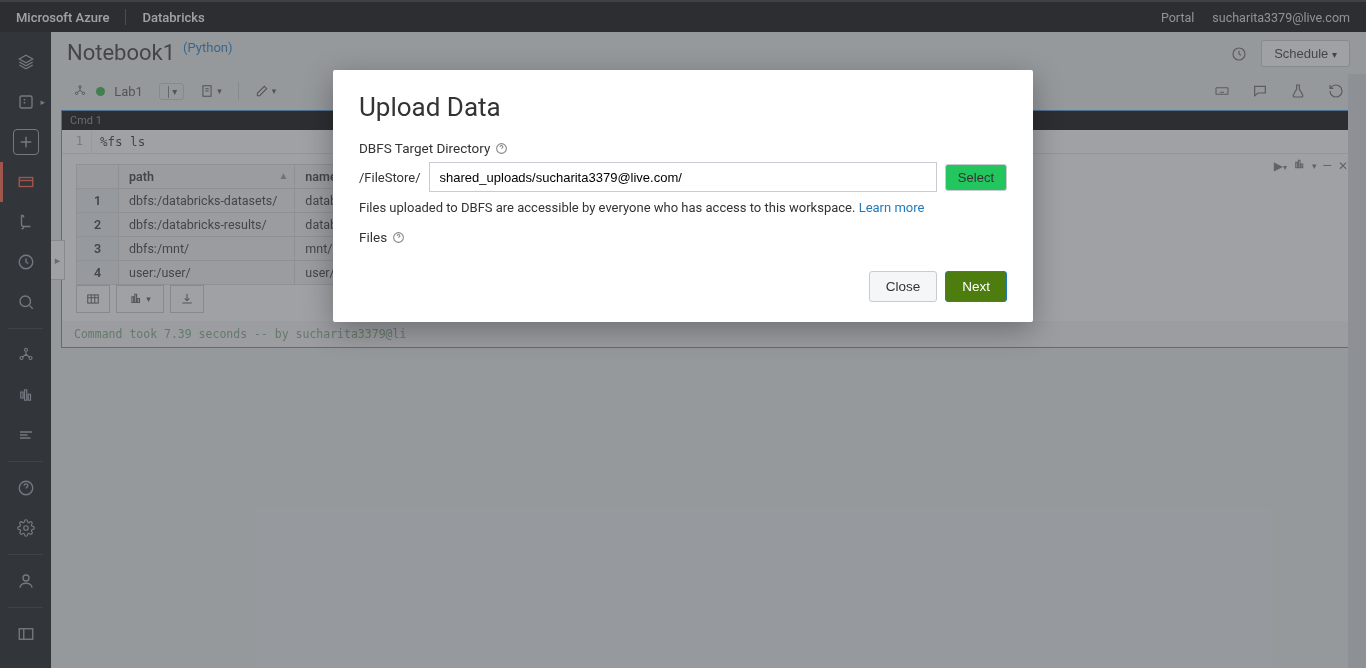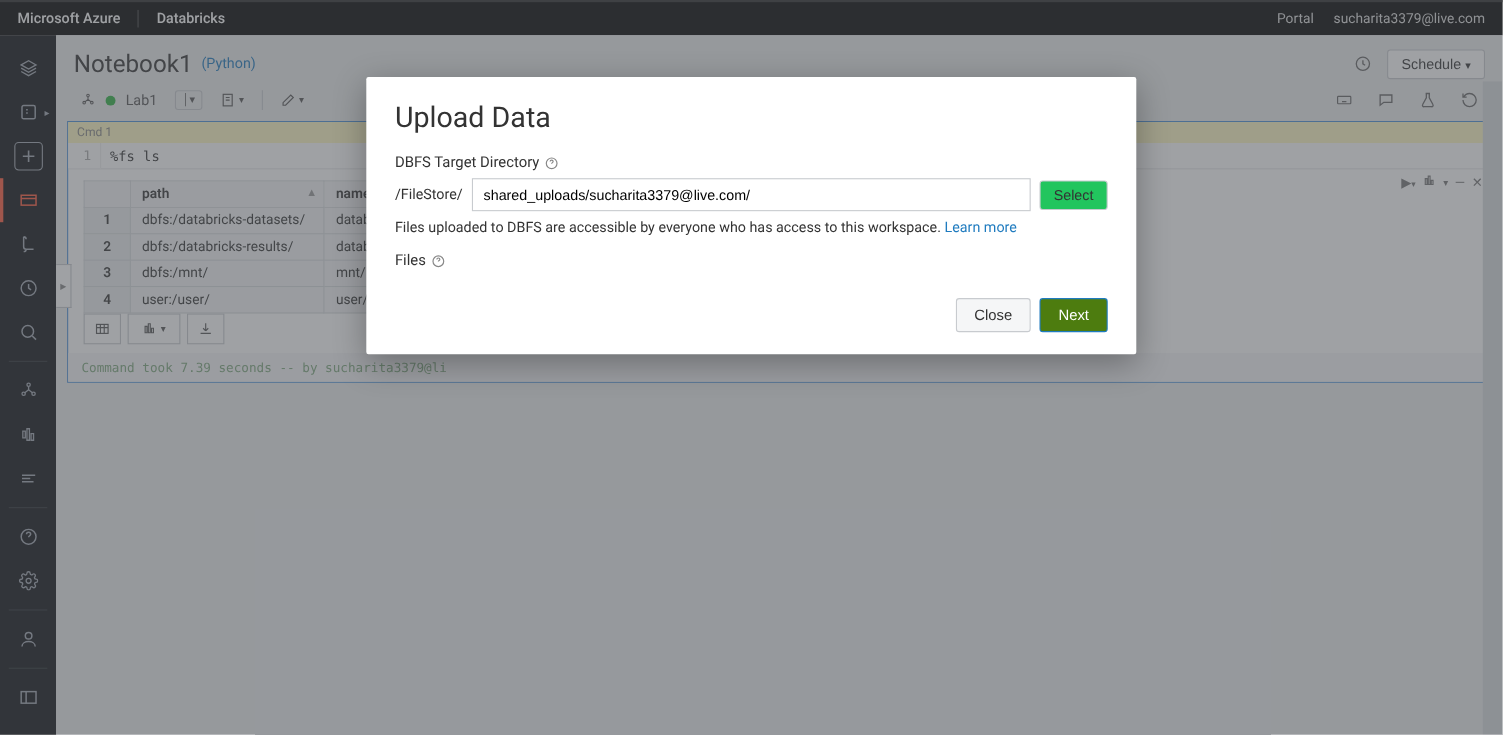--- a/index.html
+++ b/index.html
@@ -14,35 +14,35 @@
 .main { display: flex; height: calc(100% - 32px); }
 
 .sidebar { width: 51px; background: #0f1114; display: flex; flex-direction: column; padding-top: 10px; gap: 0; }
 .sb-item { height: 40px; display: flex; align-items: center; justify-content: center; color: #a0a6b1; cursor: pointer; position: relative; }
 .sb-item.active { color: #ff5a3c; border-left: 3px solid #ff5a3c; padding-right: 3px; }
 .sb-item svg { width: 18px; height: 18px; }
 .sb-divider { height: 1px; background: #2a2e34; margin: 6px 8px; }
 .sb-plus-box { border: 1.5px solid #a0a6b1; border-radius: 4px; width: 26px; height: 26px; display: flex; align-items: center; justify-content: center; }
 
 .content { flex: 1; background: #ecedee; position: relative; padding: 8px 10px 0 10px; }
-.nb-header { display: flex; align-items: center; gap: 8px; height: 36px; padding: 0 6px; }
+.nb-header { display: flex; align-items: flex-start; gap: 8px; height: 36px; padding: 0 6px; }
 .nb-title { font-size: 22px; color: #333; font-weight: 400; }
 .nb-lang { color: #1f7bbf; font-size: 13px; }
 .nb-header .spacer { flex: 1; }
 .icon-btn { width: 28px; height: 28px; display: flex; align-items: center; justify-content: center; color: #666; cursor: pointer; }
 .btn { border: 1px solid #c8cbcf; background: #fff; color: #333; padding: 5px 12px; font-size: 13px; border-radius: 3px; cursor: pointer; }
 .btn.gray { background: #22c55e; }
 
 .nb-toolbar { display: flex; align-items: center; gap: 10px; height: 30px; padding: 0 6px; color: #555; font-size: 13px; }
 .cluster-dot { width: 9px; height: 9px; background: #2fb344; border-radius: 50%; display: inline-block; margin-right: 6px; }
 .tb-dd { display: flex; align-items: center; gap: 3px; color: #555; padding: 2px 6px; }
 .tb-sep { width: 1px; height: 18px; background: #c8cbcf; }
 
 .cell-wrap { border: 1px solid #4a90d9; margin-top: 4px; background: #fff; }
-.cell-label { font-size: 11px; color: #888; padding: 3px 8px; background: #fef9c3; }
+.cell-label { font-size: 11px; color: #888; padding: 3px 8px; background: #000000; }
 .code-row { display: flex; border-bottom: 1px solid #e5e6e8; }
 .gutter { width: 30px; text-align: right; padding: 4px 8px 4px 0; color: #aaa; font-family: Menlo, Consolas, monospace; font-size: 12px; background: #fff; border-right: 1px solid #eee; }
 .code { flex: 1; padding: 4px 8px; font-family: Menlo, Consolas, monospace; font-size: 12.5px; color: #333; }
 .code .mag { color: #333; }
 .result-area { padding: 10px 14px 8px; }
 
 table.data { border-collapse: collapse; width: 320px; font-size: 12.5px; color: #333; }
 table.data th, table.data td { border: 1px solid #d8dbde; padding: 4px 10px; text-align: left; background: #f3f4f5; }
 table.data th { font-weight: 600; position: relative; }
 table.data td.idx { text-align: center; font-weight: 600; width: 42px; background:#eceeef; }

